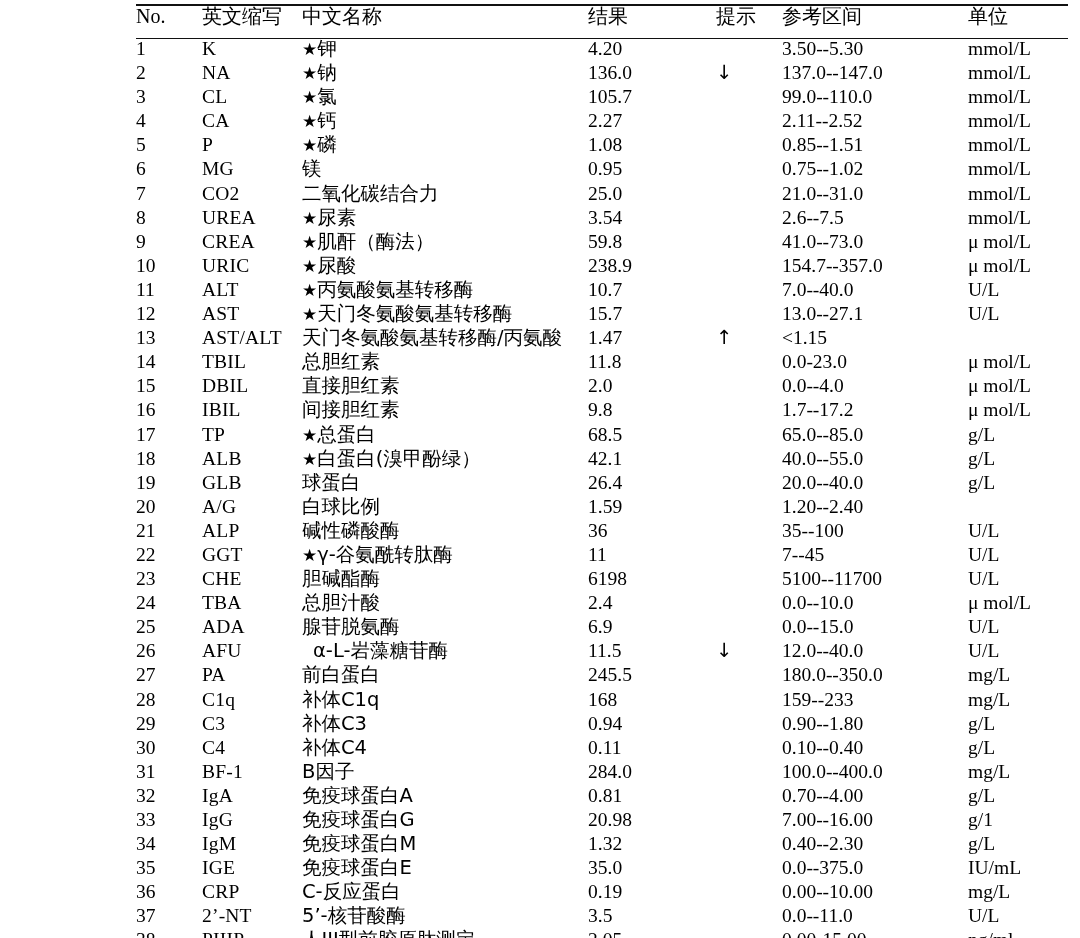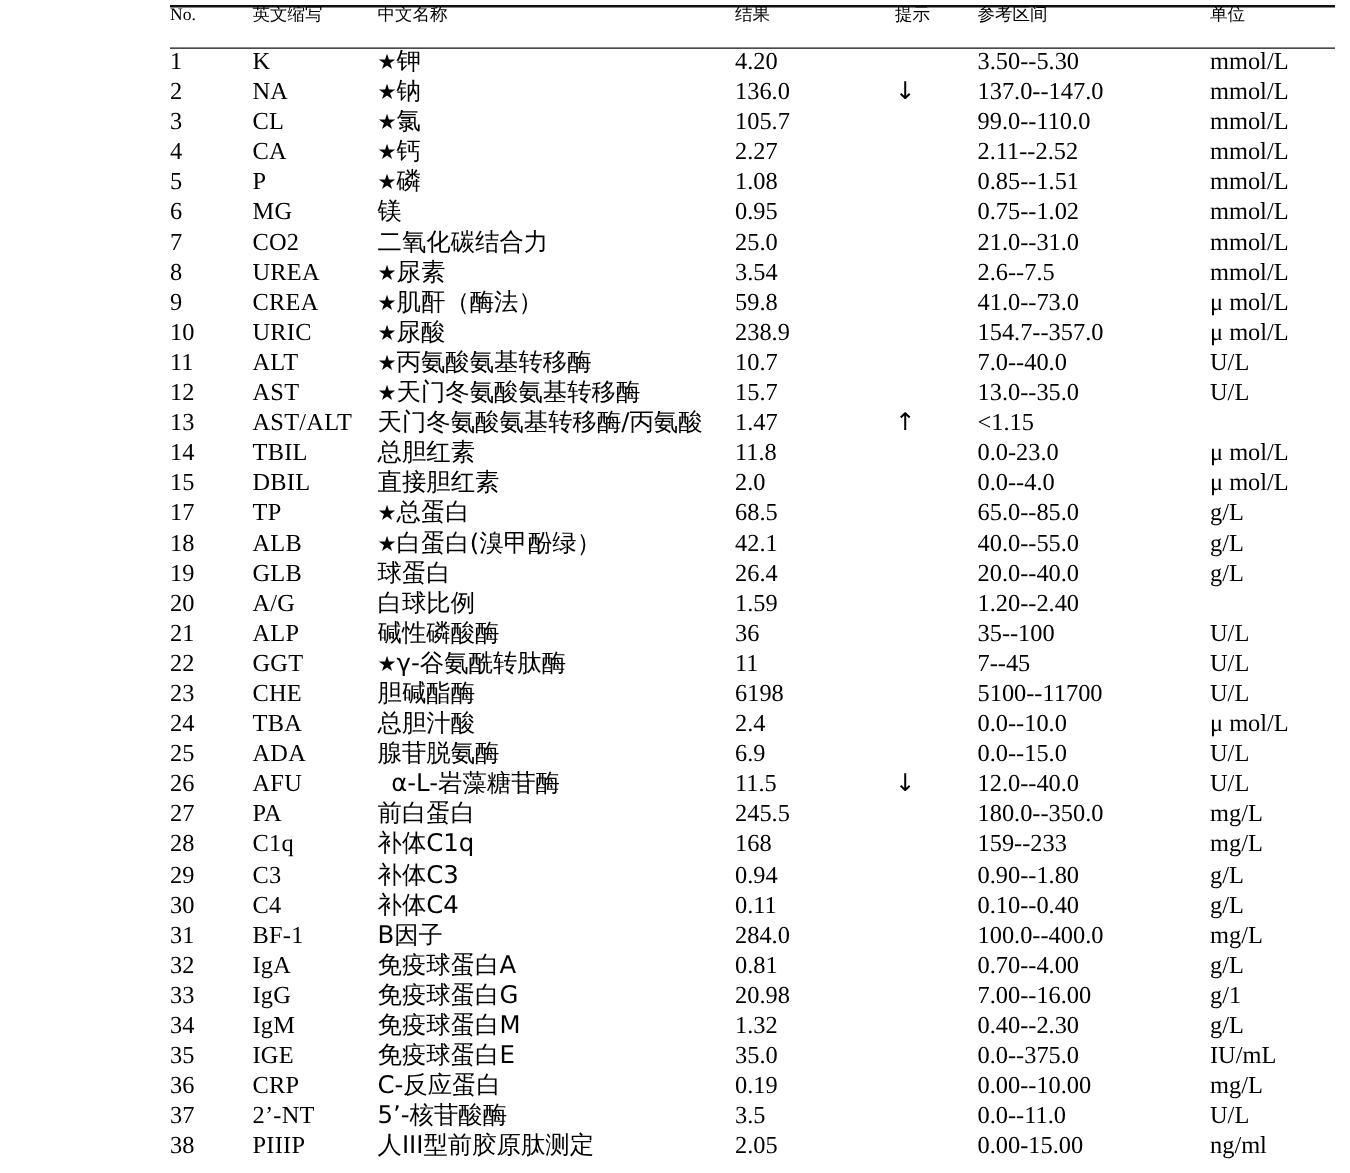--- a/index.html
+++ b/index.html
@@ -54,21 +54,21 @@
   col.c-no     { width: 66px; }
   col.c-abbr   { width: 100px; }
   col.c-name   { width: 286px; }
   col.c-result { width: 128px; }
   col.c-flag   { width: 66px; }
   col.c-ref    { width: 186px; }
   col.c-unit   { width: 100px; }
 
   thead tr.head-row th {
     height: 32px;
-    font-size: 14px;
+    font-size: 20px;
     padding-bottom: 0;
   }
   .hdr-cn {
     font-family: Liberation Mono, monospace;
     font-size: 19px;
   }
   .hdr-no {
     font-family: "Liberation Serif", serif;
     font-size: 20px;
   }
@@ -259,21 +259,21 @@
             <td class="flag-cell"></td>
             <td class="ref-cell">7.0--40.0</td>
             <td class="unit-cell">U/L</td>
           </tr>
           <tr class="data-row">
             <td class="no-cell">12</td>
             <td class="abbr-cell">AST</td>
             <td class="name-cell"><span><span class="star">★</span><span>天门冬氨酸氨基转移酶</span></span></td>
             <td class="result-cell">15.7</td>
             <td class="flag-cell"></td>
-            <td class="ref-cell">13.0--35.0</td>
+            <td class="ref-cell">13.0--27.1</td>
             <td class="unit-cell">U/L</td>
           </tr>
           <tr class="data-row">
             <td class="no-cell">13</td>
             <td class="abbr-cell">AST/ALT</td>
             <td class="name-cell"><span><span>天门冬氨酸氨基转移酶/丙氨酸</span></span></td>
             <td class="result-cell">1.47</td>
             <td class="flag-cell">↑</td>
             <td class="ref-cell">&lt;1.15</td>
             <td class="unit-cell"></td>
@@ -290,20 +290,29 @@
           <tr class="data-row">
             <td class="no-cell">15</td>
             <td class="abbr-cell">DBIL</td>
             <td class="name-cell"><span><span>直接胆红素</span></span></td>
             <td class="result-cell">2.0</td>
             <td class="flag-cell"></td>
             <td class="ref-cell">0.0--4.0</td>
             <td class="unit-cell">μ mol/L</td>
           </tr>
           <tr class="data-row">
+            <td class="no-cell">16</td>
+            <td class="abbr-cell">IBIL</td>
+            <td class="name-cell"><span><span>间接胆红素</span></span></td>
+            <td class="result-cell">9.8</td>
+            <td class="flag-cell"></td>
+            <td class="ref-cell">1.7--17.2</td>
+            <td class="unit-cell">μ mol/L</td>
+          </tr>
+          <tr class="data-row">
             <td class="no-cell">17</td>
             <td class="abbr-cell">TP</td>
             <td class="name-cell"><span><span class="star">★</span><span>总蛋白</span></span></td>
             <td class="result-cell">68.5</td>
             <td class="flag-cell"></td>
             <td class="ref-cell">65.0--85.0</td>
             <td class="unit-cell">g/L</td>
           </tr>
           <tr class="data-row">
             <td class="no-cell">18</td>

